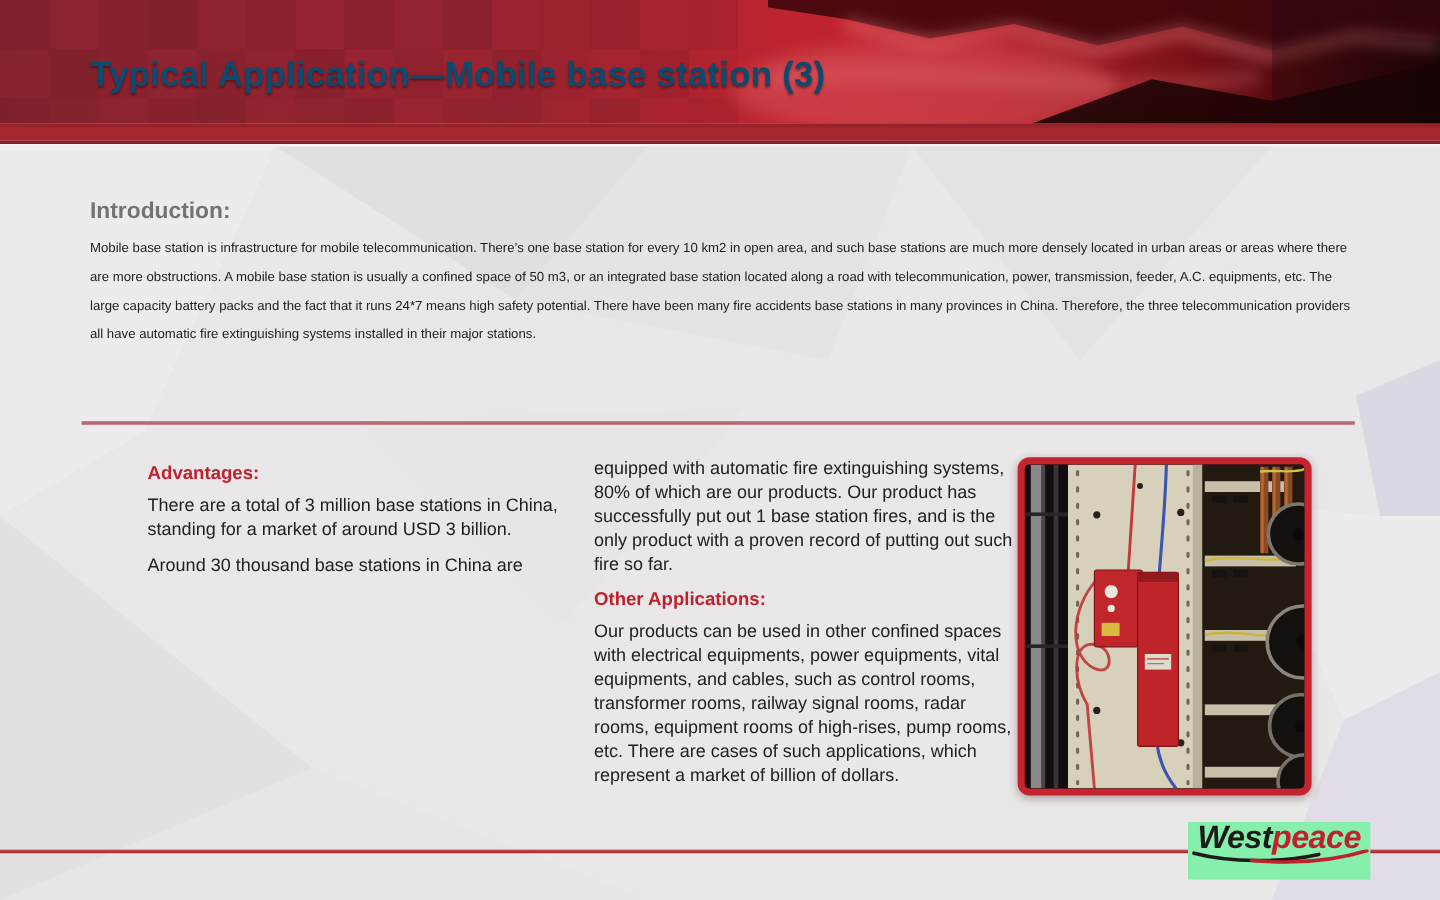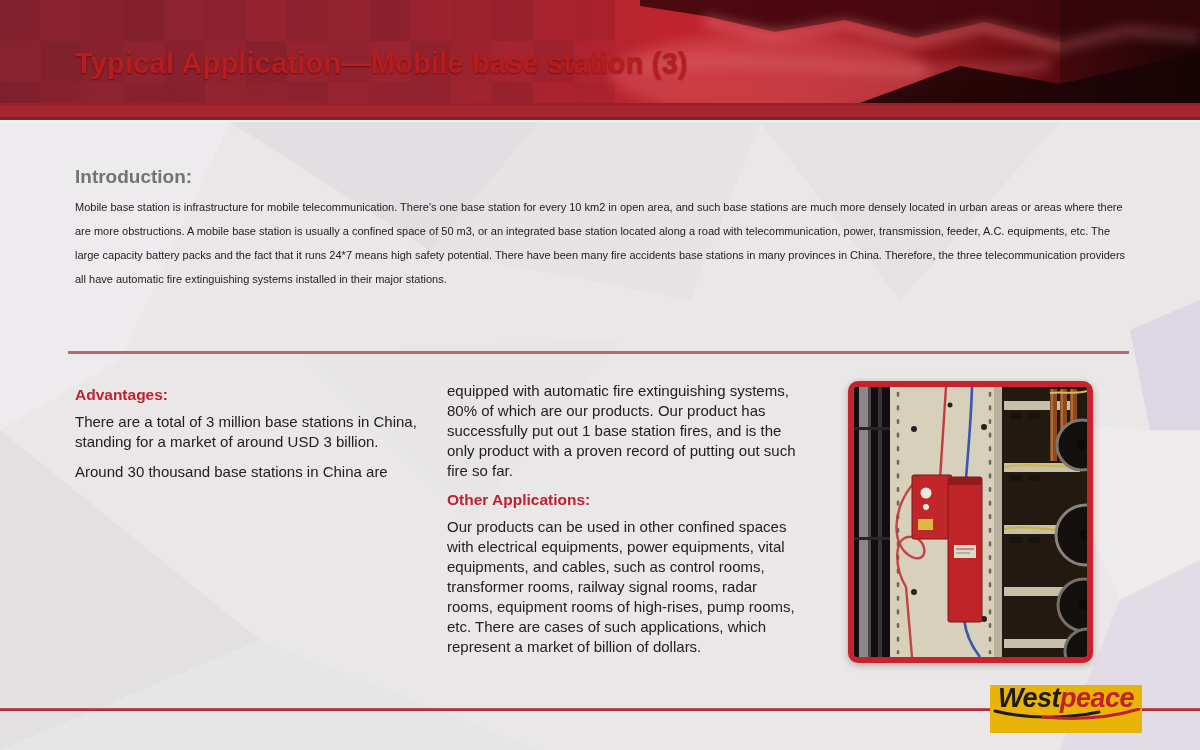--- a/index.html
+++ b/index.html
@@ -1,41 +1,41 @@
 <!DOCTYPE html>
 <html><head>
 <meta charset="utf-8">
 <style>
   html,body{margin:0;padding:0;background:#cfcdce;}
   .slide{position:relative;width:1200px;height:750px;overflow:hidden;
          background:#e9e7e8;font-family:"Liberation Sans",sans-serif;}
   .facets{position:absolute;left:0;top:0;width:1200px;height:750px;}
   .header{position:absolute;left:0;top:0;width:1200px;height:122px;z-index:3;}
   .slide-title{position:absolute;left:75px;top:47px;z-index:4;
-    font-size:29px;font-weight:bold;color:#b91c1c;letter-spacing:.2px;
+    font-size:29px;font-weight:bold;color:#0c4a6e;letter-spacing:.2px;
     text-shadow:0 1px 2px rgba(40,0,4,.45);white-space:nowrap;}
   .intro-heading{position:absolute;left:75px;top:166px;z-index:2;
     font-size:19px;font-weight:bold;color:#737373;}
   .intro-body{position:absolute;left:75px;top:195px;width:1058px;z-index:2;
     font-size:11px;line-height:24px;color:#232021;}
   .divider{position:absolute;left:68px;top:351px;width:1061px;height:3px;
     background:#b36a71;z-index:2;}
-  .text-col{position:absolute;z-index:2;}
+  .text-col{position:absolute;z-index:2;margin-left:48px;}
   .col-left{left:75px;top:386px;width:358px;}
   .col-mid{left:447px;top:381px;width:357px;}
   .col-heading{font-size:15.5px;font-weight:bold;color:#c0212e;margin:0 0 8px 0;}
   .col-body{font-size:15px;line-height:20px;color:#232021;margin:0 0 10px 0;}
   .photo-frame{position:absolute;left:848px;top:381px;width:245px;height:282px;
     box-sizing:border-box;border:6px solid #c5242e;border-radius:10px;
     overflow:hidden;background:#18120f;z-index:2;
     box-shadow:0 2px 7px rgba(60,10,14,.3);}
   .footer-line{position:absolute;left:0;top:708px;width:1200px;height:3px;
     background:linear-gradient(#c4555c,#a01f28);z-index:2;}
   .logo{position:absolute;left:990px;top:685px;width:152px;height:48px;z-index:3;
-    background:#eab308;display:flex;flex-direction:column;align-items:center;}
+    background:#86efac;display:flex;flex-direction:column;align-items:center;}
   .logo-text{font-size:27px;line-height:27px;font-weight:bold;font-style:italic;
     letter-spacing:-.5px;white-space:nowrap;}
   .logo-west{color:#1e1a1b;}
   .logo-peace{color:#c0212e;}
   .logo-swoosh{margin-top:-4px;}
 </style>
 </head>
 <body>
 
 <div class="slide">

